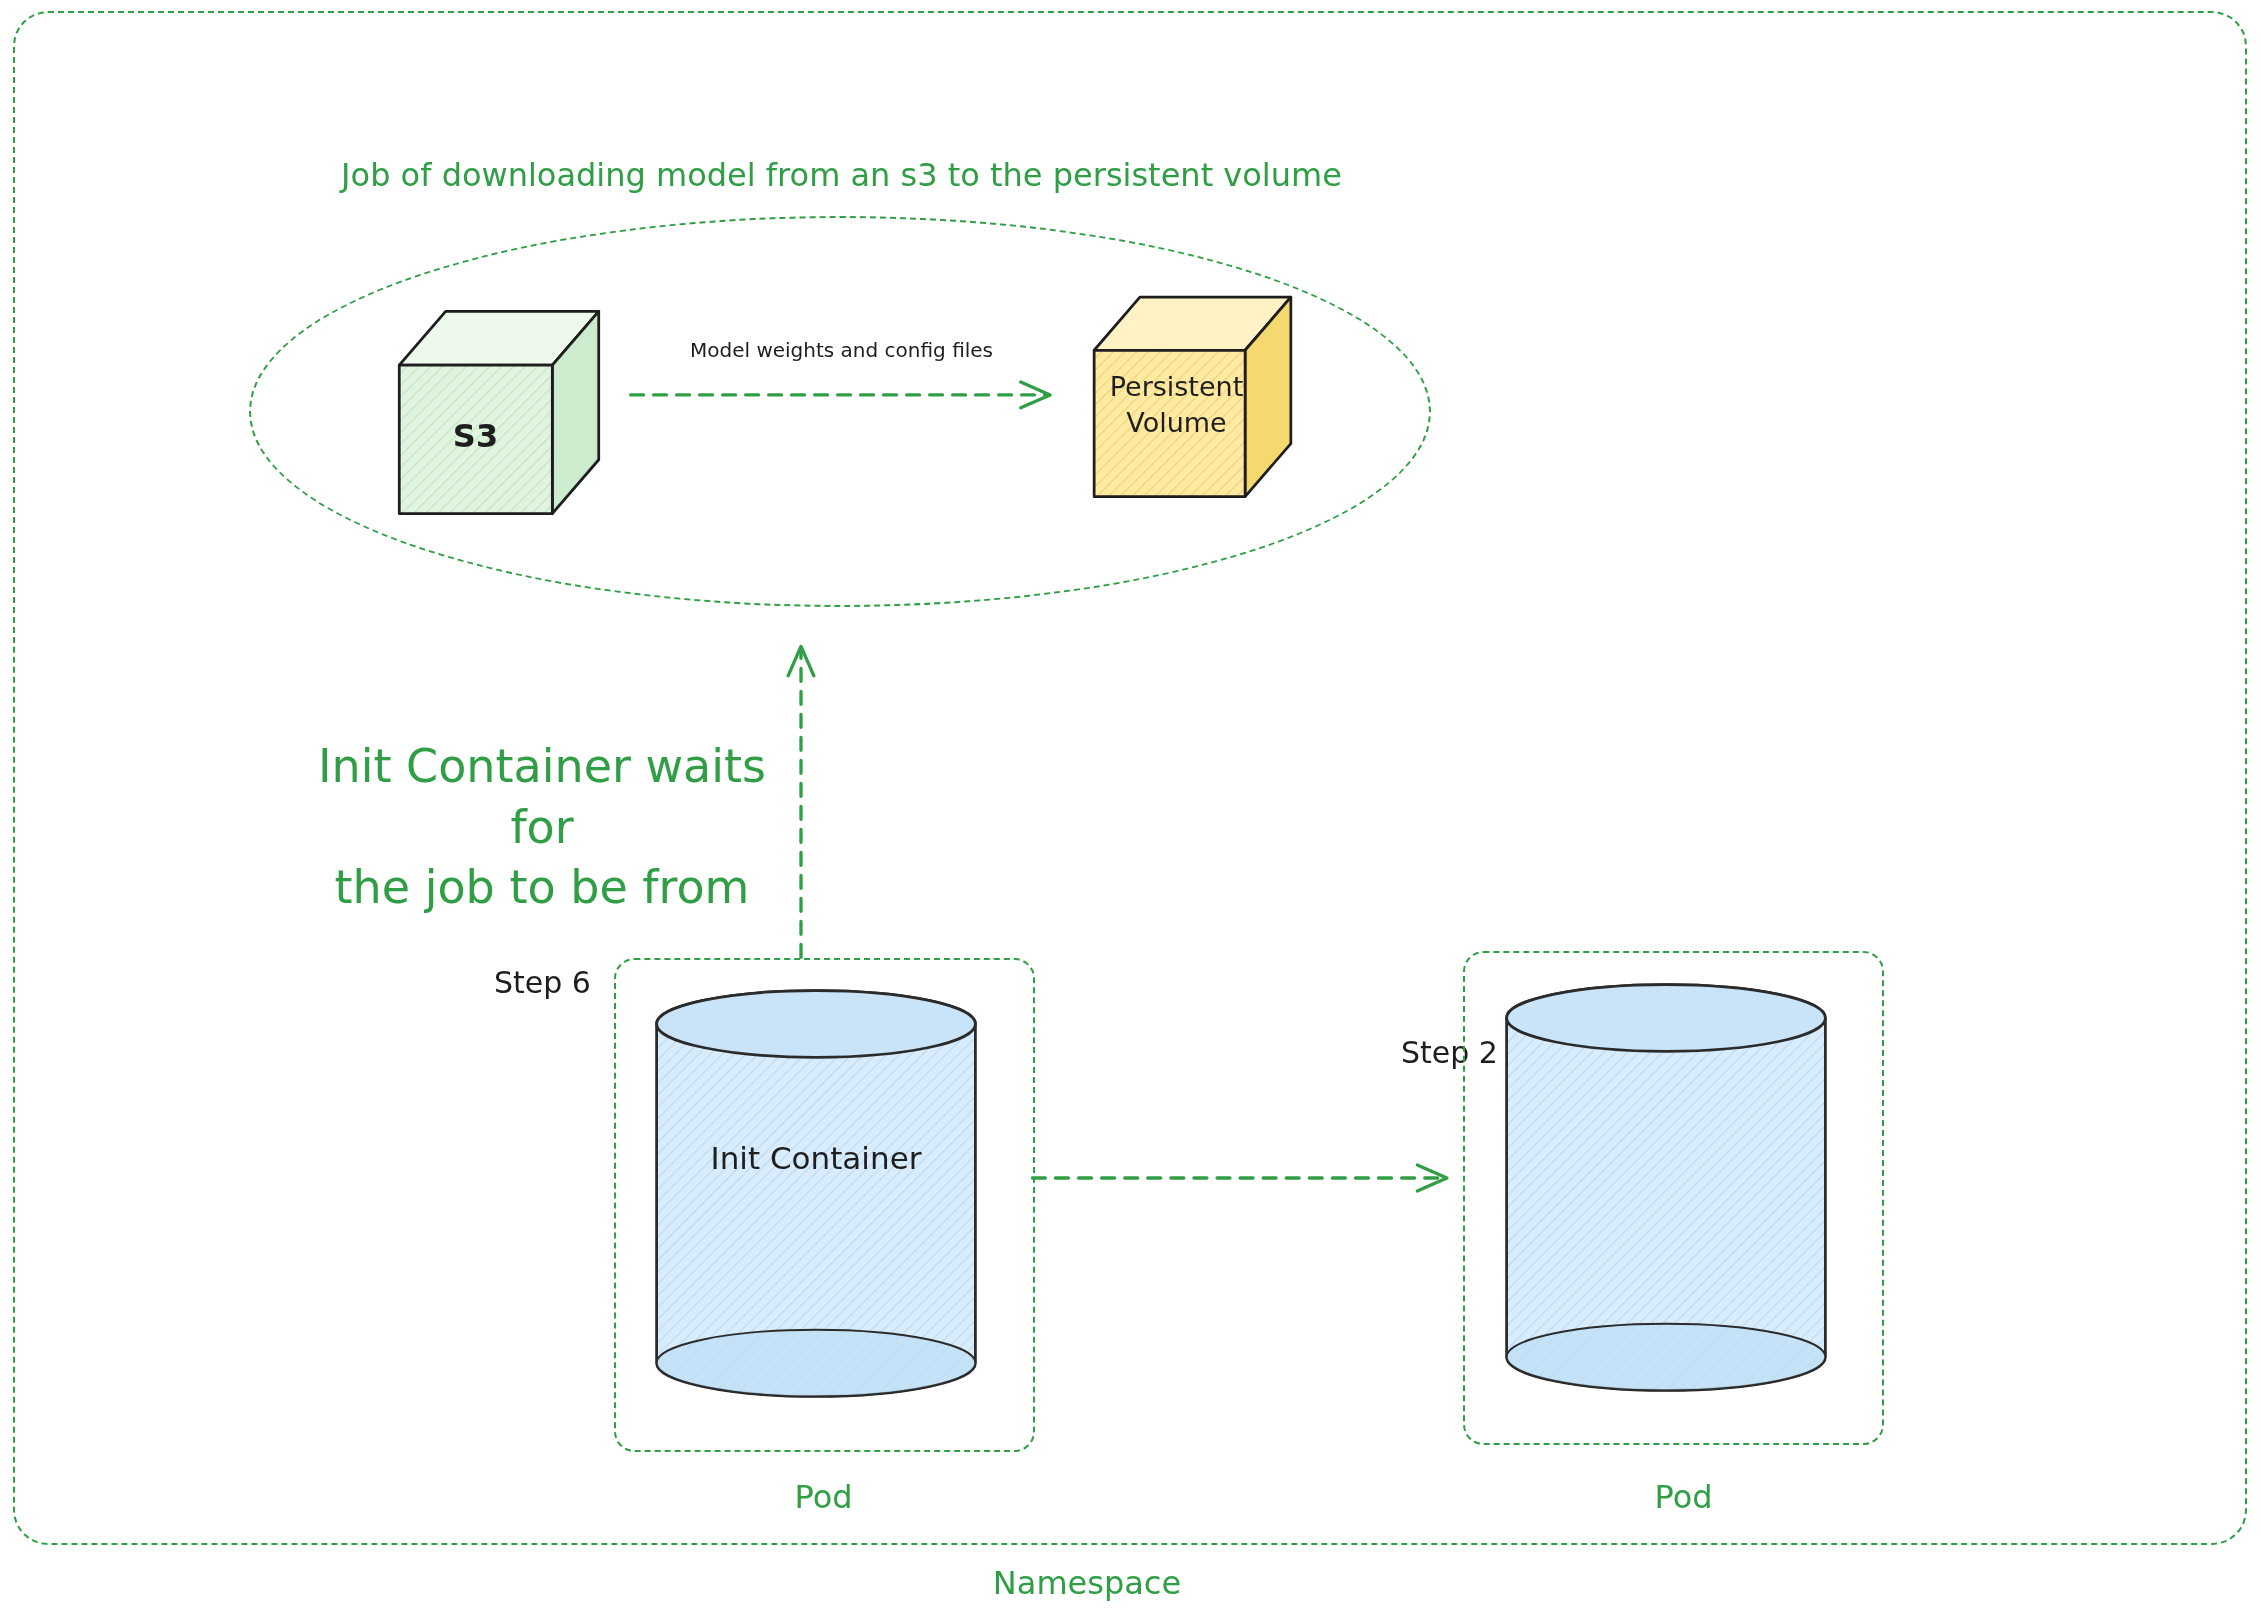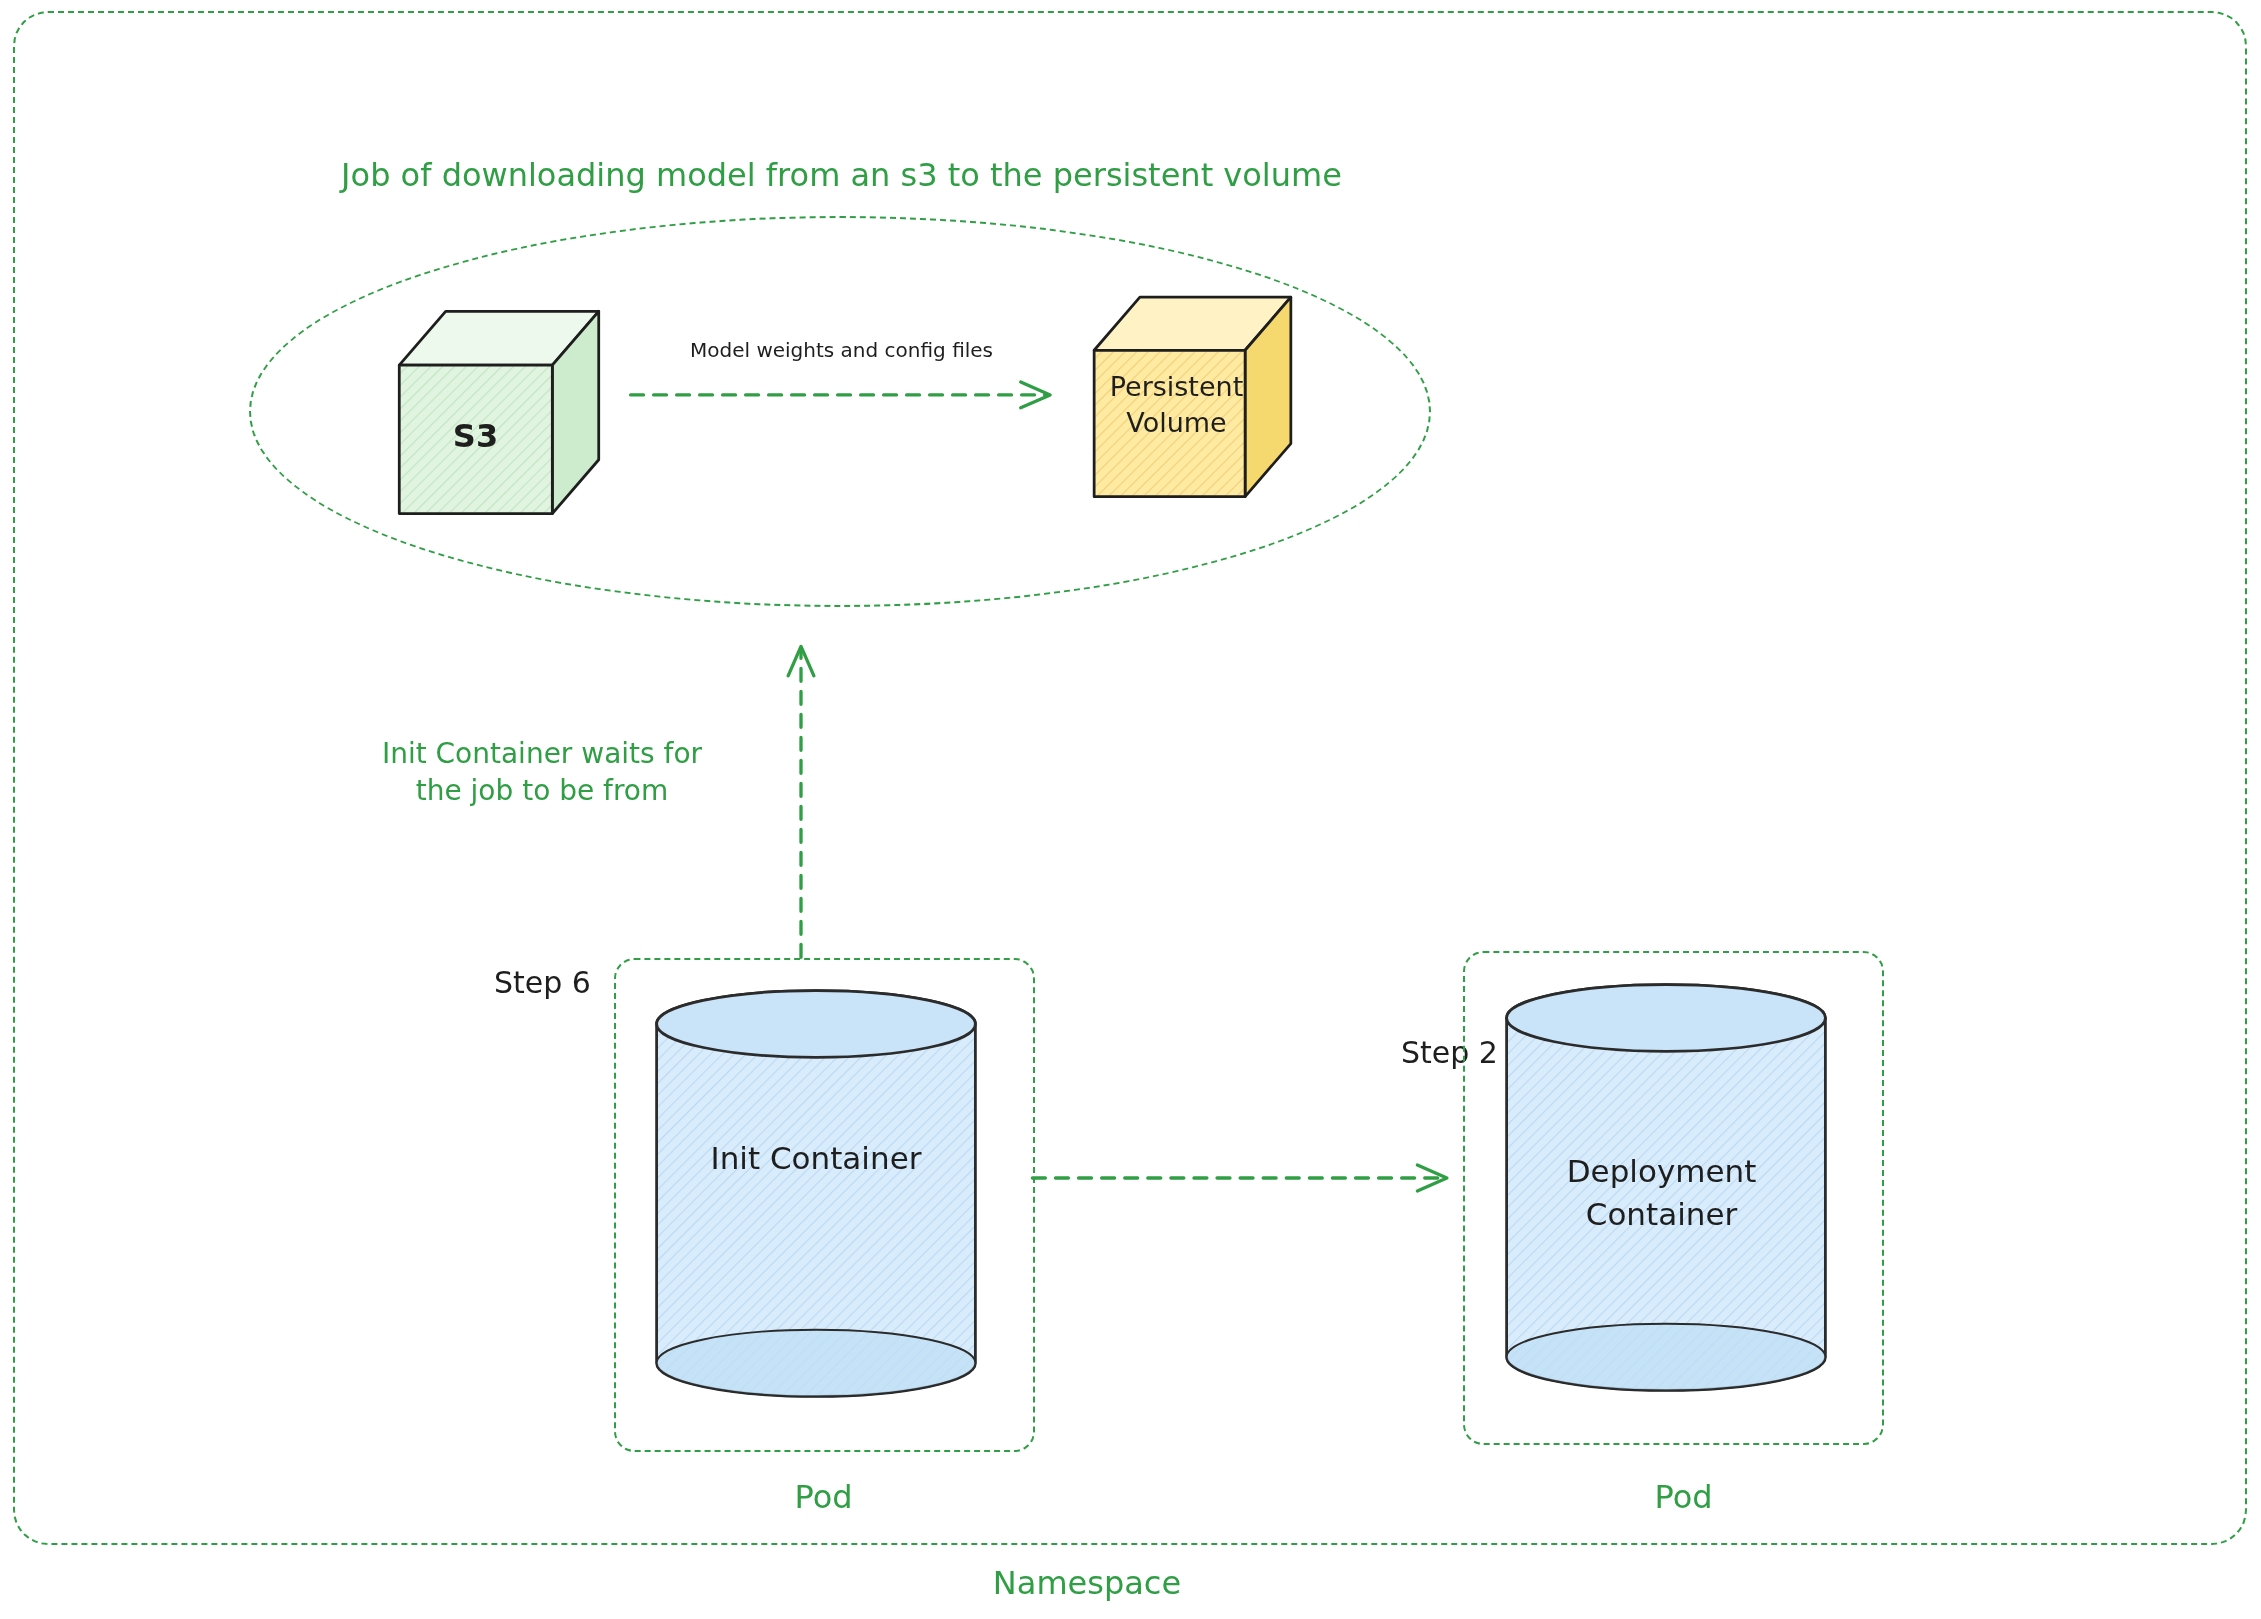--- a/index.html
+++ b/index.html
@@ -32,21 +32,21 @@
 
   
   .green-text { color: #2f9e44; }
   .ink-text { color: #1e1e1e; }
   .center { text-align: center; }
 
   .job-title { left: 285px; top: 156px; width: 1113px; font-size: 32px; }
   .arrow-label { left: 563px; top: 338px; width: 557px; font-size: 20px; }
   .s3-label { left: 399px; top: 417px; width: 153px; font-size: 32px; font-weight: bold; }
   .pv-label { left: 1095px; top: 369px; width: 163px; font-size: 27px; line-height: 1.35; }
-  .wait-note { left: 301px; top: 736px; width: 482px; font-size: 28px; line-height: 1.32; }
+  .wait-note { left: 301px; top: 736px; width: 482px; font-size: 46px; line-height: 1.32; }
   .step-label { font-size: 30px; }
   .step-label.s1 { left: 482px; top: 965px; width: 121px; }
   .step-label.s2 { left: 1389px; top: 1011px; width: 121px; margin-top: 24px; }
   .cyl-label { font-size: 31px; line-height: 1.4; }
   .cyl-label.c1 { left: 649px; top: 1137px; width: 334px; }
   .cyl-label.c2 { left: 1555px; top: 1150px; width: 213px; }
   .pod-label { font-size: 32px; width: 111px; }
   .pod-label.p1 { left: 768px; top: 1478px; }
   .pod-label.p2 { left: 1628px; top: 1478px; }
   .namespace-label { left: 948px; top: 1564px; width: 278px; font-size: 32px; }
@@ -132,17 +132,16 @@
     <defs>
       <pattern id="pat-cyl-b" patternUnits="userSpaceOnUse" width="9" height="9" patternTransform="rotate(45)">
         <rect width="9" height="9" fill="#d9ecfc"></rect>
         <line x1="0" y1="0" x2="0" y2="9" stroke="#b9d9f2" stroke-width="2.4"></line>
       </pattern>
     </defs>
     <path d="M 8 42 L 8 408 A 172 36 0 0 0 352 408 L 352 42 A 172 36 0 0 0 8 42 Z" fill="url(#pat-cyl-b)" stroke="#2b2b2b" stroke-width="3"></path>
     <ellipse cx="180" cy="408" rx="172" ry="36" fill="#bedff6" fill-opacity="0.75" stroke="#2b2b2b" stroke-width="2"></ellipse>
     <ellipse cx="180" cy="42" rx="172" ry="36" fill="#c9e4f8" stroke="#2b2b2b" stroke-width="3"></ellipse>
   </svg>
-  <div class="abs cyl-label c2 ink-text center">Deployment Container</div>
   <div class="abs pod-label p2 green-text center">Pod</div>
 
 </div>
 
 
 </body></html>

